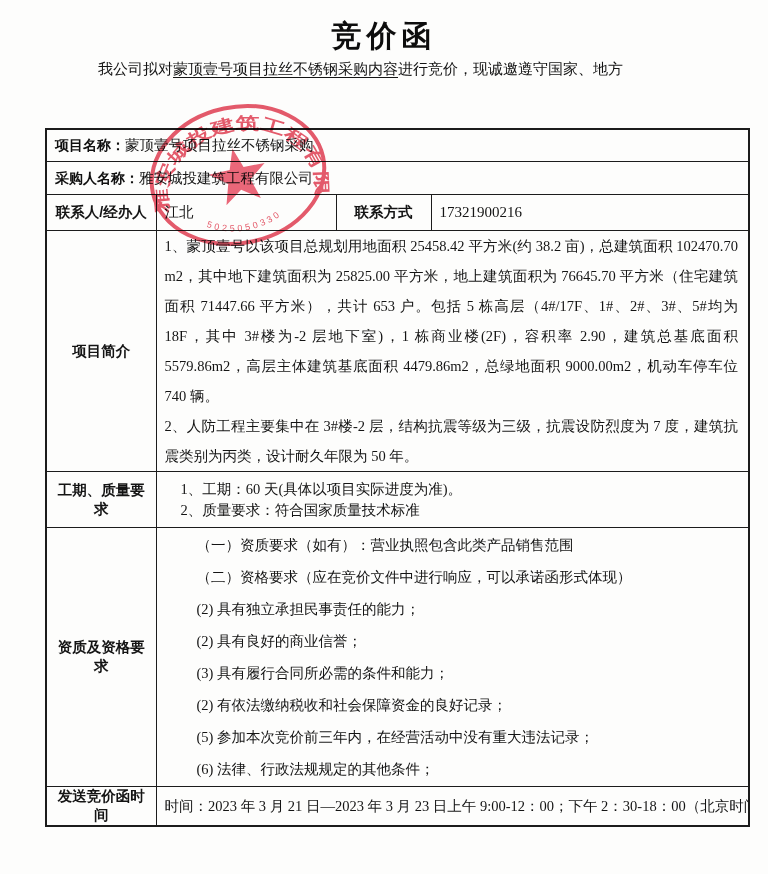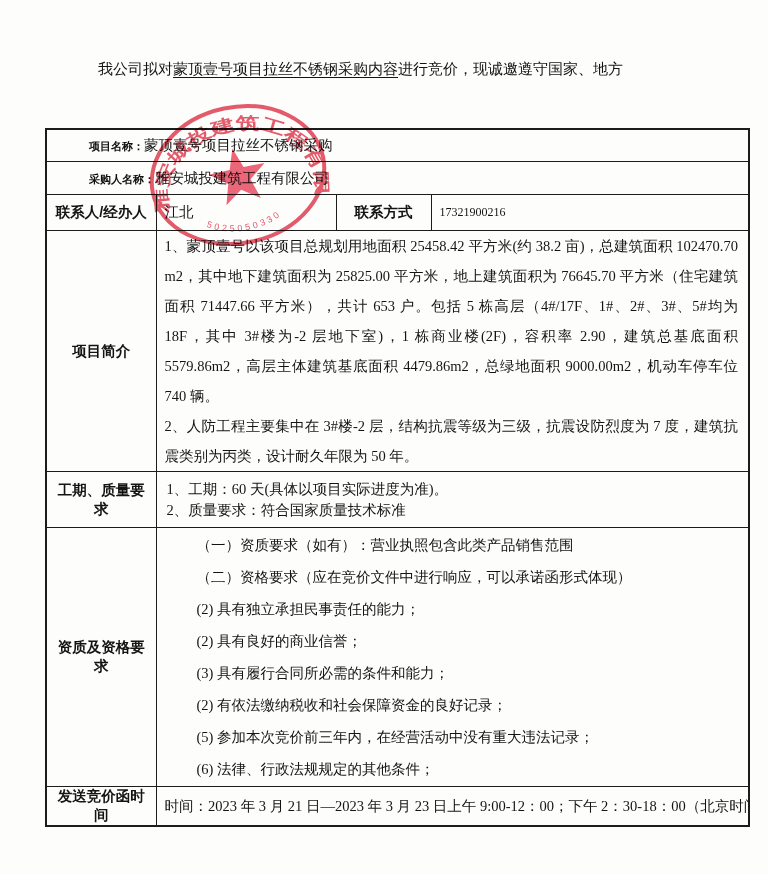--- a/index.html
+++ b/index.html
@@ -22,21 +22,21 @@
     position:absolute;top:128px;left:45px;width:703px;
     border-collapse:collapse;table-layout:fixed;
     border:2px solid #1c1c1c;
   }
   table.main td{
     border:1px solid #1c1c1c;vertical-align:middle;
     padding:0 8px;font-size:14.5px;color:#141414;overflow:hidden;
   }
   .lbl{
     font-family:"Liberation Sans","DejaVu Sans",sans-serif;
-    font-weight:bold;font-size:11px;color:#101010;margin-left:34px;
+    font-weight:bold;font-size:14px;color:#101010;
   }
   td.labelcell{font-family:"Liberation Sans","DejaVu Sans",sans-serif;font-weight:bold;font-size:14px;padding:0 5px;text-align:center;}
   tr.r1 td{height:31px;}
   tr.r2 td{height:32px;}
   tr.r3 td{height:35px;}
   tr.r4 td{height:221px;}
   tr.r5 td{height:60px;}
   tr.r6 td{height:55px;}
   tr.r7 td{height:258px;}
   tr.r8 td{height:23px;}
@@ -50,20 +50,21 @@
     position:absolute;top:100px;left:143px;width:190px;height:150px;
     opacity:.82;mix-blend-mode:multiply;transform:rotate(-12deg);
     pointer-events:none;z-index:5;
   }
 </style>
 </head>
 <body>
 
 <div class="page">
 
+  <div class="doc-title">竞价函</div>
 
   <div class="intro">
     <span>我公司拟对</span><span class="u">蒙顶壹号项目拉丝不锈钢采购内容</span><span>进行竞价，现诚邀遵守国家、地方</span><br>
   </div>
 
   <table class="main">
     <colgroup>
         <col style="width:110px">
         <col style="width:180px">
         <col style="width:95px">
@@ -80,35 +81,35 @@
     <tr class="r2">
       <td colspan="4">
         <span class="lbl">采购人名称：</span><span>雅安城投建筑工程有限公司</span>
       </td>
     </tr>
 
     <tr class="r3">
       <td class="labelcell">联系人/经办人</td>
       <td>江北</td>
       <td class="labelcell">联系方式</td>
-      <td style="font-size:12px;">17321900216</td>
+      <td style="font-size:15px;">17321900216</td>
     </tr>
 
     <tr class="r4">
       <td class="labelcell top">项目简介</td>
       <td colspan="3" class="top" style="">
         <div class="para">1、蒙顶壹号以该项目总规划用地面积 25458.42 平方米(约 38.2 亩)，总建筑面积 102470.70 m2，其中地下建筑面积为 25825.00 平方米，地上建筑面积为 76645.70 平方米（住宅建筑面积 71447.66 平方米），共计 653 户。包括 5 栋高层（4#/17F、1#、2#、3#、5#均为 18F，其中 3#楼为-2 层地下室)，1 栋商业楼(2F)，容积率 2.90，建筑总基底面积 5579.86m2，高层主体建筑基底面积 4479.86m2，总绿地面积 9000.00m2，机动车停车位 740 辆。</div>
         <div class="para">2、人防工程主要集中在 3#楼-2 层，结构抗震等级为三级，抗震设防烈度为 7 度，建筑抗震类别为丙类，设计耐久年限为 50 年。</div>
       </td>
     </tr>
 
 
     <tr class="r6">
       <td class="labelcell">工期、质量要求</td>
-      <td colspan="3" class="lines21" style="padding-left:10px;">
+      <td colspan="3" class="lines21" style="padding-left:24px;">
         <div>1、工期：60 天(具体以项目实际进度为准)。</div>
         <div>2、质量要求：符合国家质量技术标准</div>
       </td>
     </tr>
 
     <tr class="r7">
       <td class="labelcell">资质及资格要求</td>
       <td colspan="3" class="quals">
         <div>（一）资质要求（如有）：营业执照包含此类产品销售范围</div>
         <div>（二）资格要求（应在竞价文件中进行响应，可以承诺函形式体现）</div>

